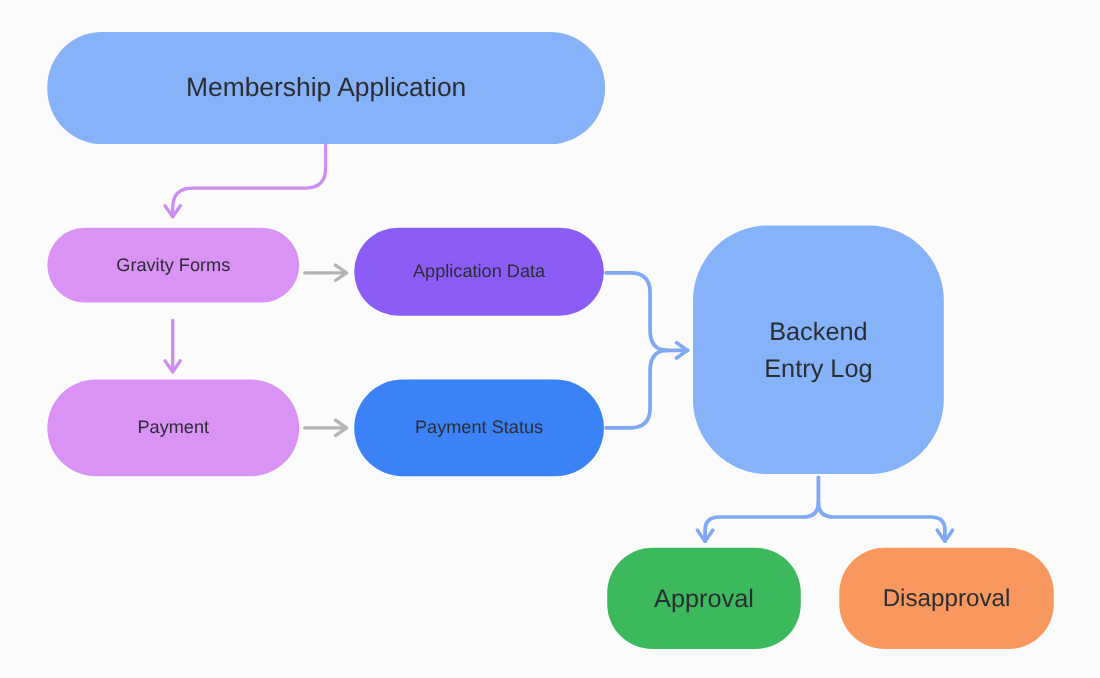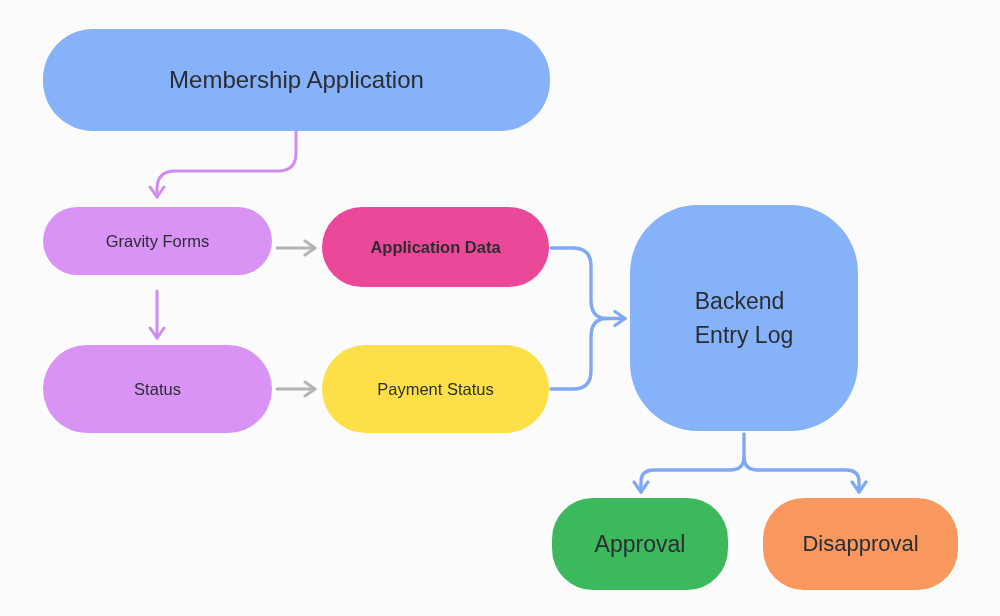--- a/index.html
+++ b/index.html
@@ -12,21 +12,21 @@
     width: 1000px;
     height: 616px;
     overflow: hidden;
     background: #fbfbfb;
   }
   .node {
     position: absolute;
     display: flex;
     align-items: center;
     justify-content: center;
-    text-align: left;
+    text-align: center;
     color: #2b2d33;
     box-sizing: border-box;
   }
   .node .lbl { white-space: pre-line; }
   #node-membership {
     left: 43px; top: 29px; width: 507px; height: 102px;
     border-radius: 50px; font-size: 24px;
   }
   #node-gravity {
     left: 43px; top: 207px; width: 229px; height: 68px;
@@ -74,29 +74,29 @@
 <div class="canvas">
 
   <div class="node" id="node-membership" style="background-color: rgb(133, 178, 248);">
     <span class="lbl">Membership Application</span>
   </div>
 
   <div class="node" id="node-gravity" style="background-color: rgb(216, 147, 244);">
     <span class="lbl">Gravity Forms</span>
   </div>
 
-  <div class="node" id="node-appdata" style="background-color: #ec4899; font-weight: bold;">
+  <div class="node" id="node-appdata" style="background-color: #8b5cf6;">
     <span class="lbl">Application Data</span>
   </div>
 
   <div class="node" id="node-paypal" style="background-color: rgb(216, 147, 244);">
-    <span class="lbl">Status</span>
+    <span class="lbl">Payment</span>
   </div>
 
-  <div class="node" id="node-paystatus" style="background-color: #fde047;">
+  <div class="node" id="node-paystatus" style="background-color: #3b82f6;">
     <span class="lbl">Payment Status</span>
   </div>
 
   <div class="node" id="node-approval" style="background-color: rgb(60, 185, 93);">
     <span class="lbl">Approval</span>
   </div>
 
   <div class="node" id="node-backend" style="background-color: rgb(133, 178, 248);">
     <span class="lbl">Backend
 Entry Log</span>

